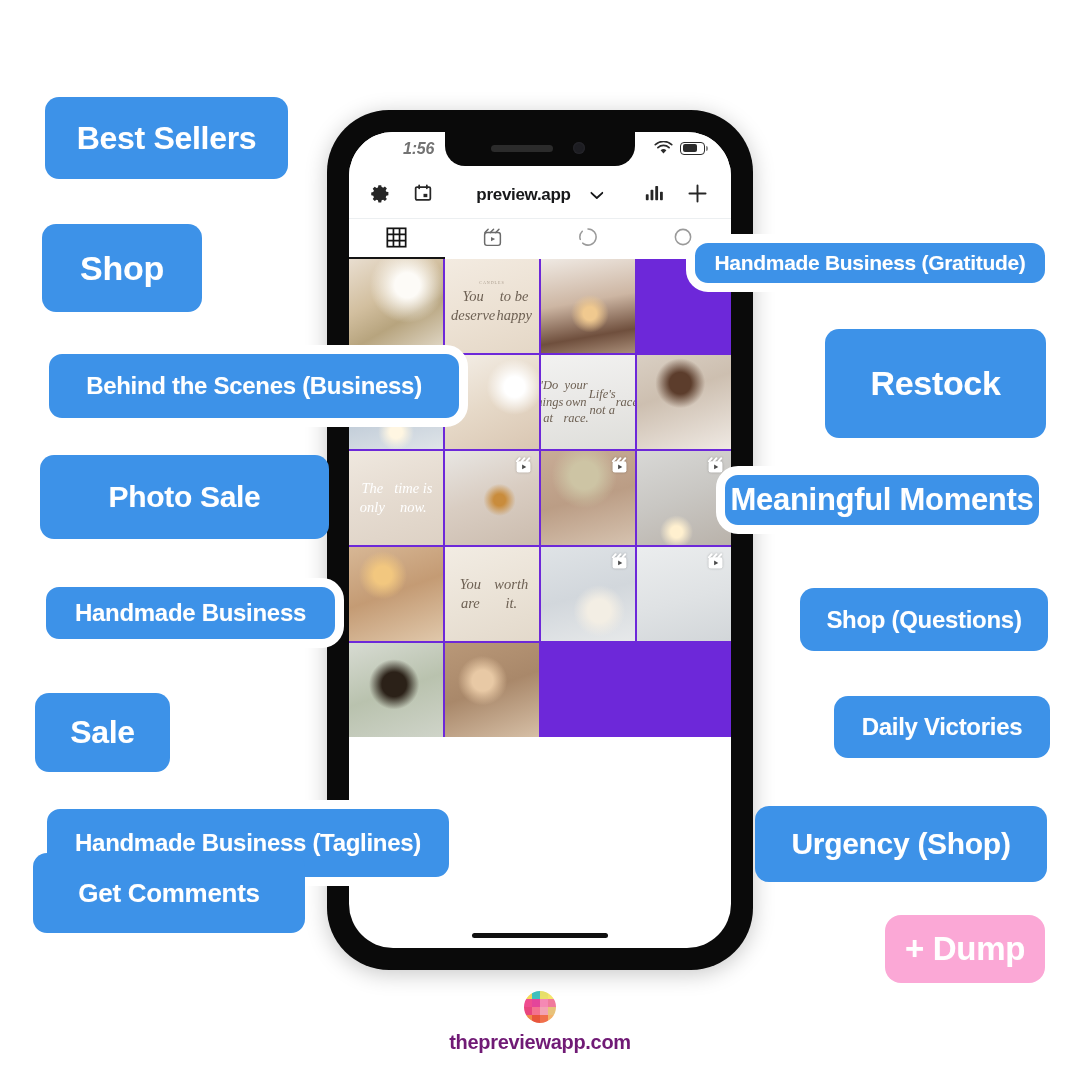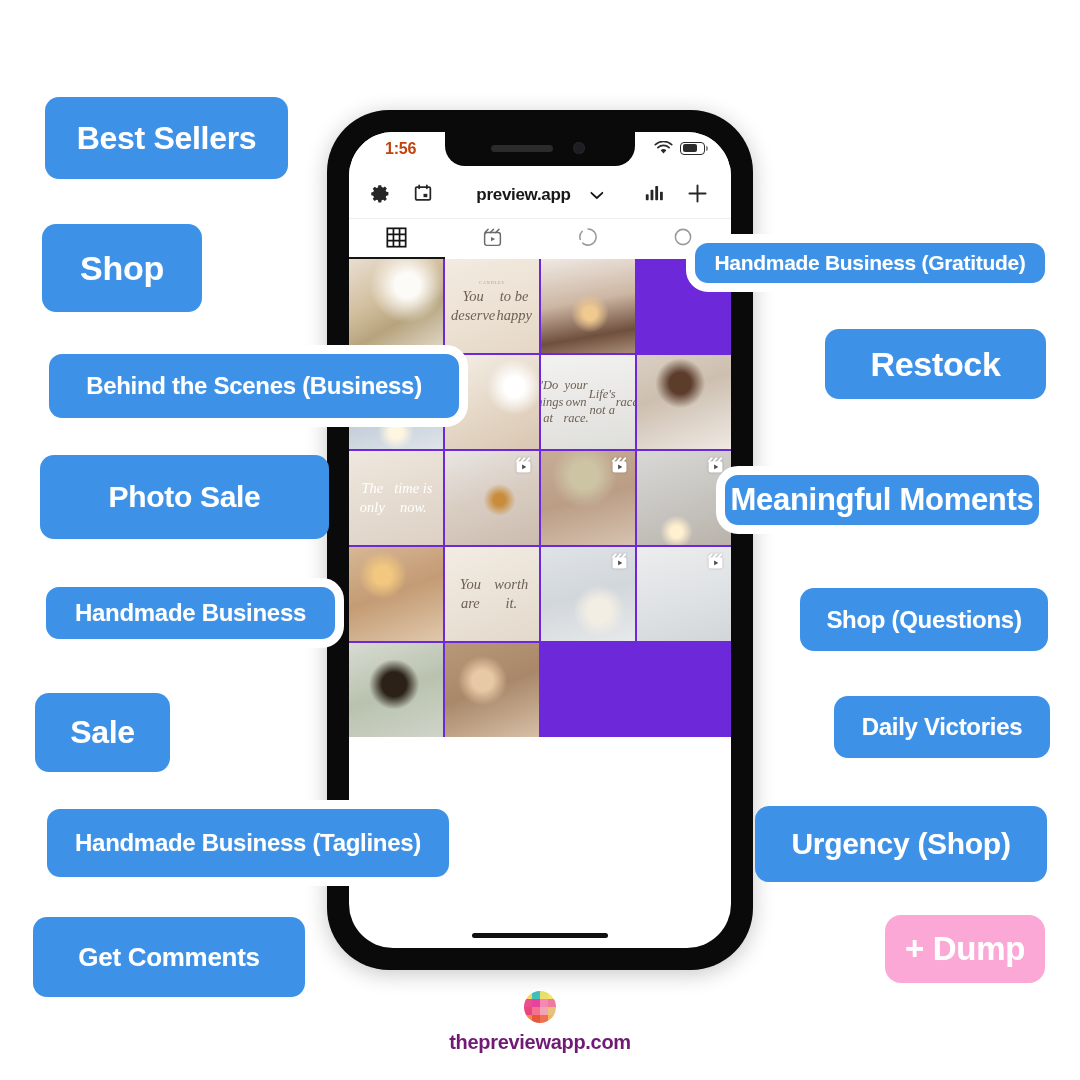--- a/index.html
+++ b/index.html
@@ -71,26 +71,27 @@
 
   
   #status-bar {
     position: relative;
     height: 40px;
     background: #fff;
     z-index: 25;
   }
   #status-time {
     position: absolute;
-    left: 36px;
+    left: 54px;
     top: 8px;
     font-size: 16px;
     font-weight: 600;
-    color: #c2410c;
+    color: #737373;
     letter-spacing: -0.2px;
+    font-style: italic;
   }
   #status-right {
     position: absolute;
     right: 26px;
     top: 9px;
     display: flex;
     align-items: center;
     gap: 7px;
   }
   .wifi-ico { display:block; }
@@ -486,27 +487,27 @@
     </div>
     <div class="pill haloed" style="left: 37px; top: 578px; width: 307px; height: 70px; font-size: 24px;">
       <span>Handmade Business</span>
     </div>
     <div class="pill" style="left: 35px; top: 693px; width: 135px; height: 79px; font-size: 32px;">
       <span>Sale</span>
     </div>
     <div class="pill haloed" style="left: 38px; top: 800px; width: 420px; height: 86px; font-size: 24px;">
       <span>Handmade Business (Taglines)</span>
     </div>
-    <div class="pill" style="left: 33px; top: 917px; width: 272px; height: 80px; font-size: 26px;">
+    <div class="pill" style="left: 33px; top: 853px; width: 272px; height: 80px; font-size: 26px;">
       <span>Get Comments</span>
     </div>
     <div class="pill haloed" style="left: 686px; top: 234px; width: 368px; height: 58px; font-size: 21px;">
       <span>Handmade Business (Gratitude)</span>
     </div>
-    <div class="pill" style="left: 825px; top: 329px; width: 221px; height: 70px; font-size: 34px;">
+    <div class="pill" style="left: 825px; top: 329px; width: 221px; height: 109px; font-size: 34px;">
       <span>Restock</span>
     </div>
     <div class="pill haloed" style="left: 716px; top: 466px; width: 332px; height: 68px; font-size: 31px;">
       <span>Meaningful Moments</span>
     </div>
     <div class="pill" style="left: 800px; top: 588px; width: 248px; height: 63px; font-size: 24px;">
       <span>Shop (Questions)</span>
     </div>
     <div class="pill" style="left: 834px; top: 696px; width: 216px; height: 62px; font-size: 24px;">
       <span>Daily Victories</span>

